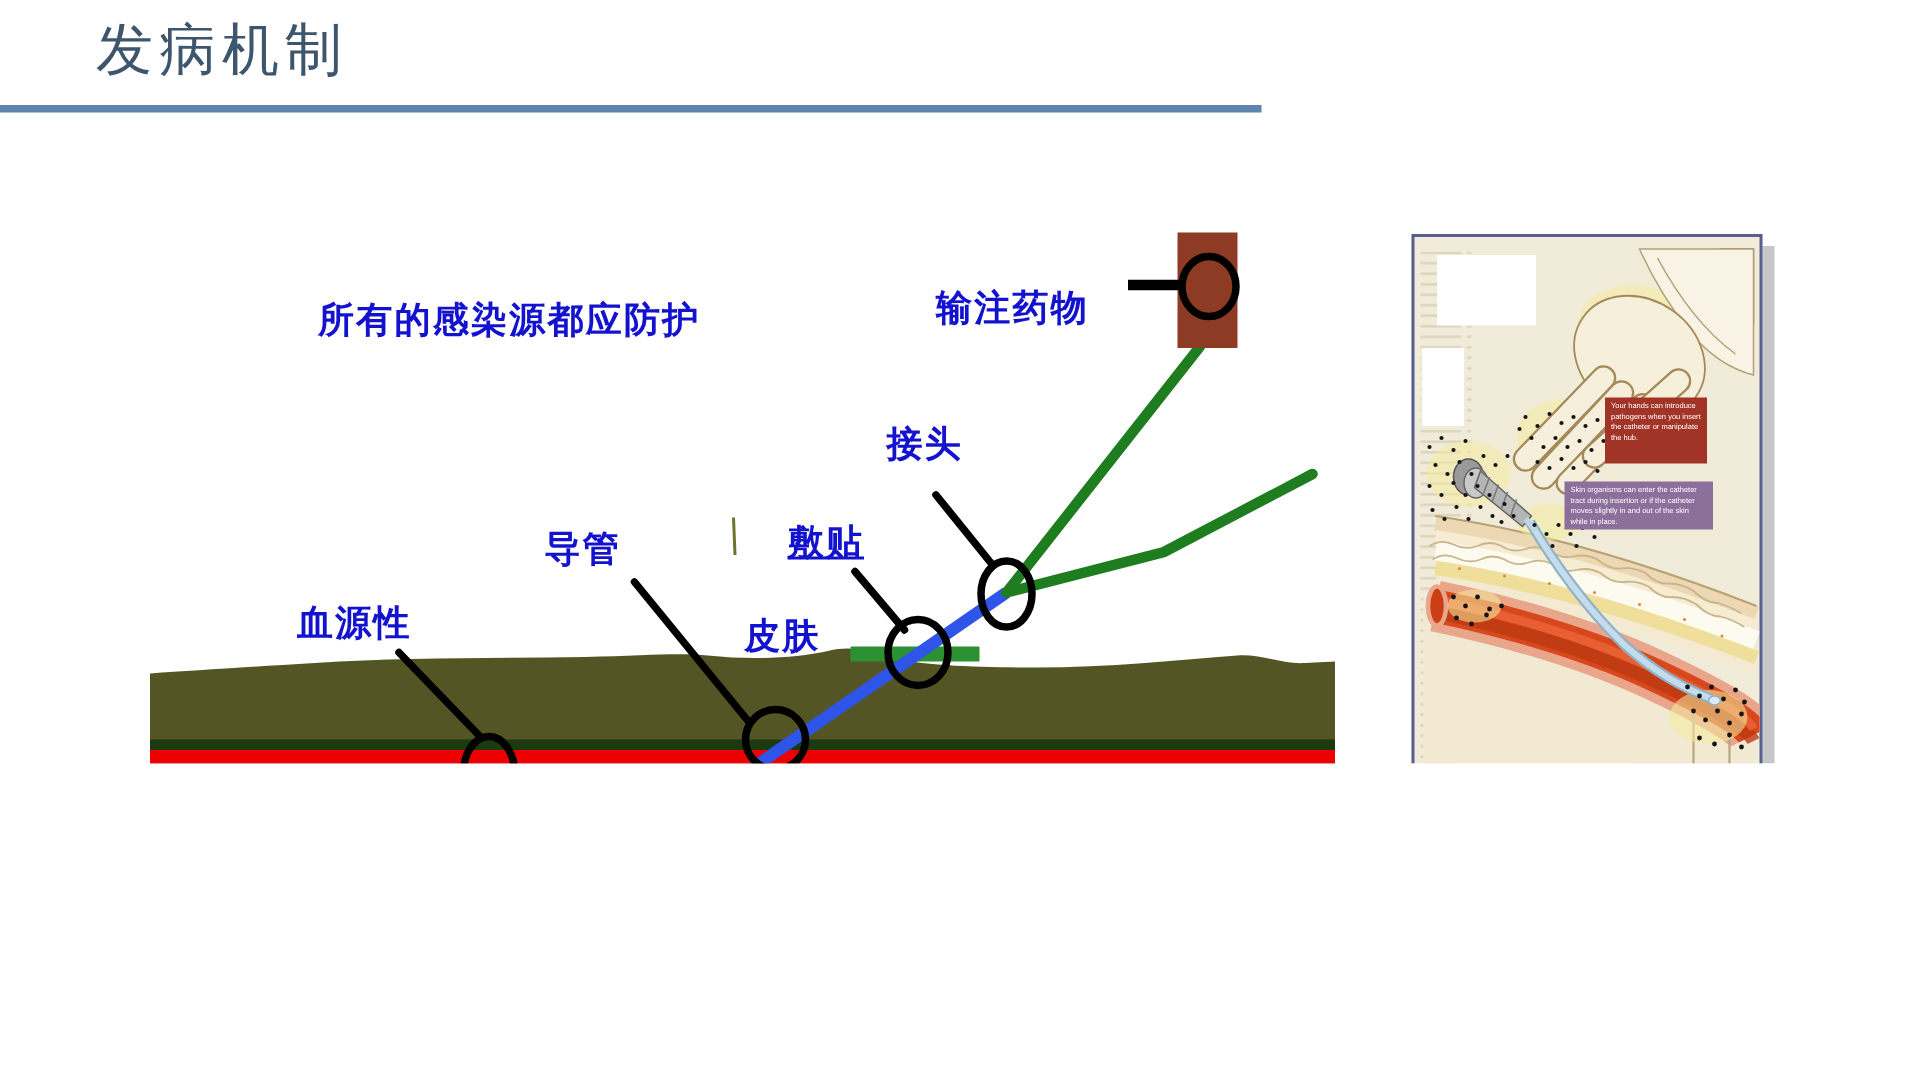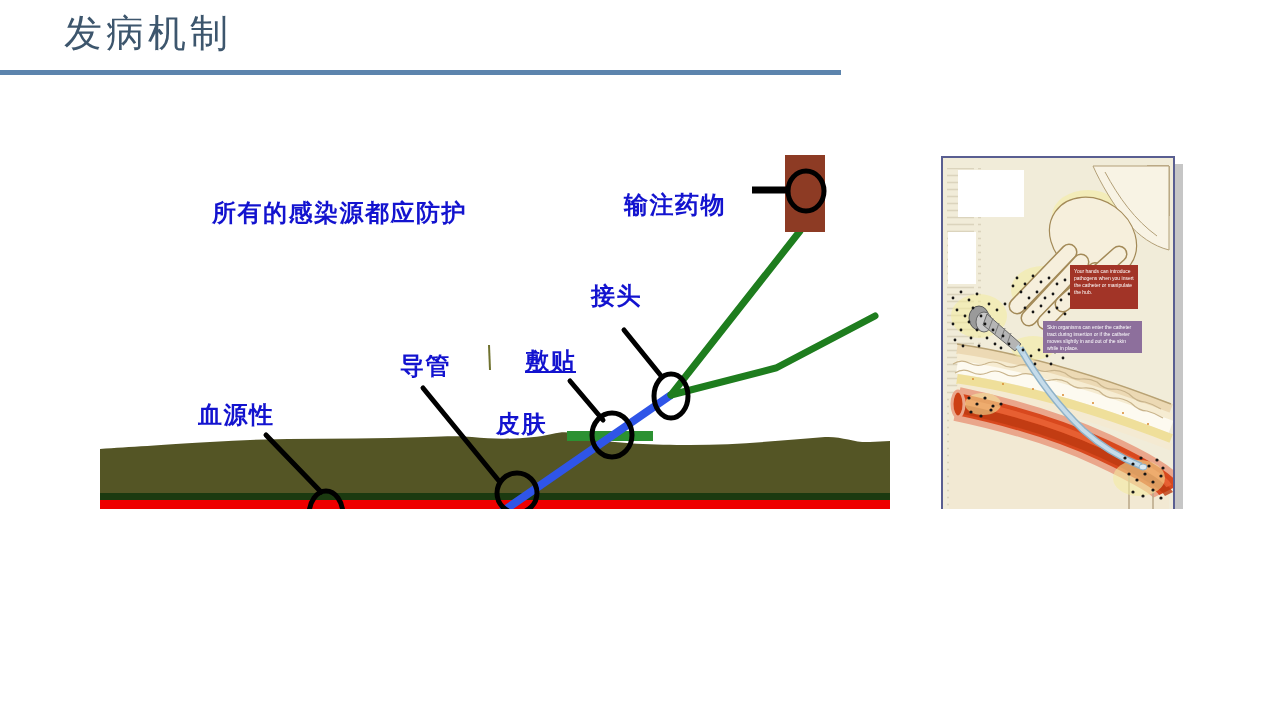--- a/index.html
+++ b/index.html
@@ -74,21 +74,21 @@
         <ellipse cx="417" cy="366" rx="20" ry="20"></ellipse>
         <ellipse cx="512" cy="308" rx="20" ry="22"></ellipse>
         <ellipse cx="571" cy="269" rx="17" ry="22"></ellipse>
       </g>
     </svg>
 
     <div class="lbl" style="left:92px;top:70px;margin-left:20px;">所有的感染源都应防护</div>
     <div class="lbl" style="left:524px;top:62px;">输注药物</div>
     <div class="lbl" style="left:491px;top:153px;">接头</div>
     <div class="lbl" style="left:425px;top:218px;text-decoration:underline;">敷贴</div>
-    <div class="lbl" style="left:263px;top:223px;margin-left:37px;">导管</div>
+    <div class="lbl" style="left:263px;top:223px;">导管</div>
     <div class="lbl" style="left:396px;top:281px;text-align:right;">皮肤</div>
     <div class="lbl" style="left:98px;top:272px;">血源性</div>
 
   </div>
 
   <div class="illus">
     <svg width="230" height="408" viewBox="0 0 230 408">
       <defs>
         <pattern id="tx" width="34" height="7" patternUnits="userSpaceOnUse">
           <line x1="1" y1="3.5" x2="31" y2="3.5" stroke="#d8d1ba" stroke-width="1.6"></line>

